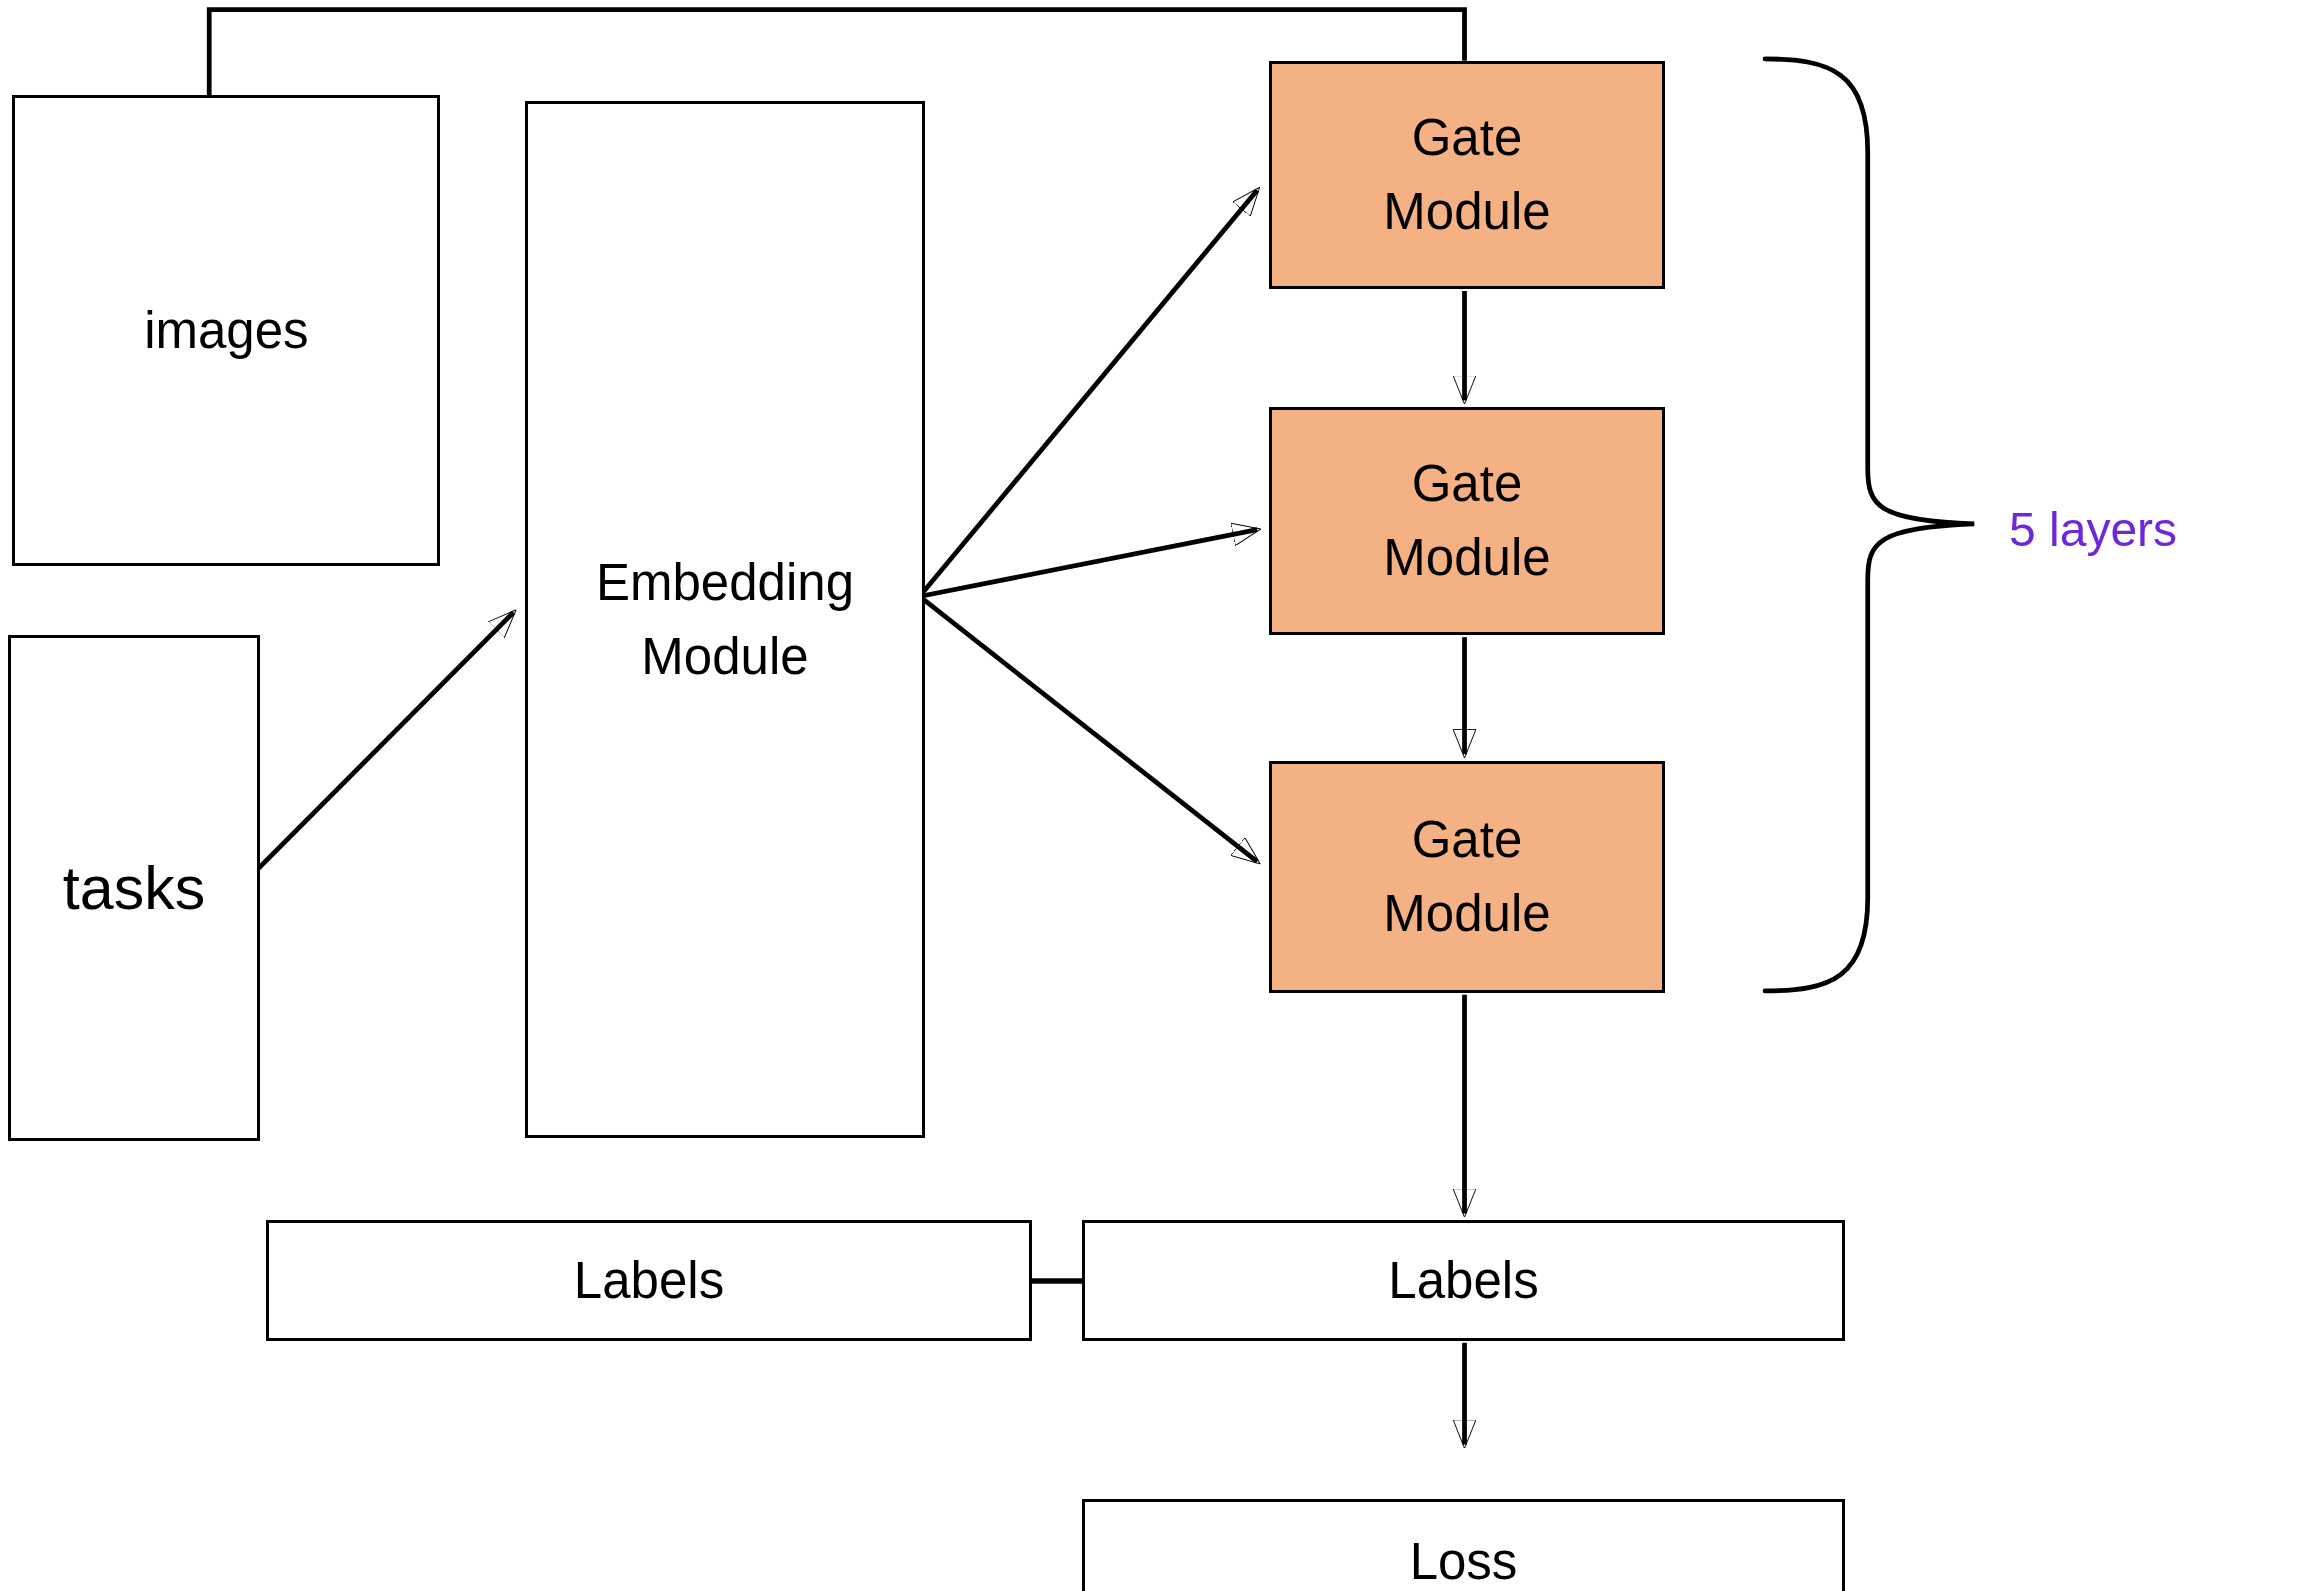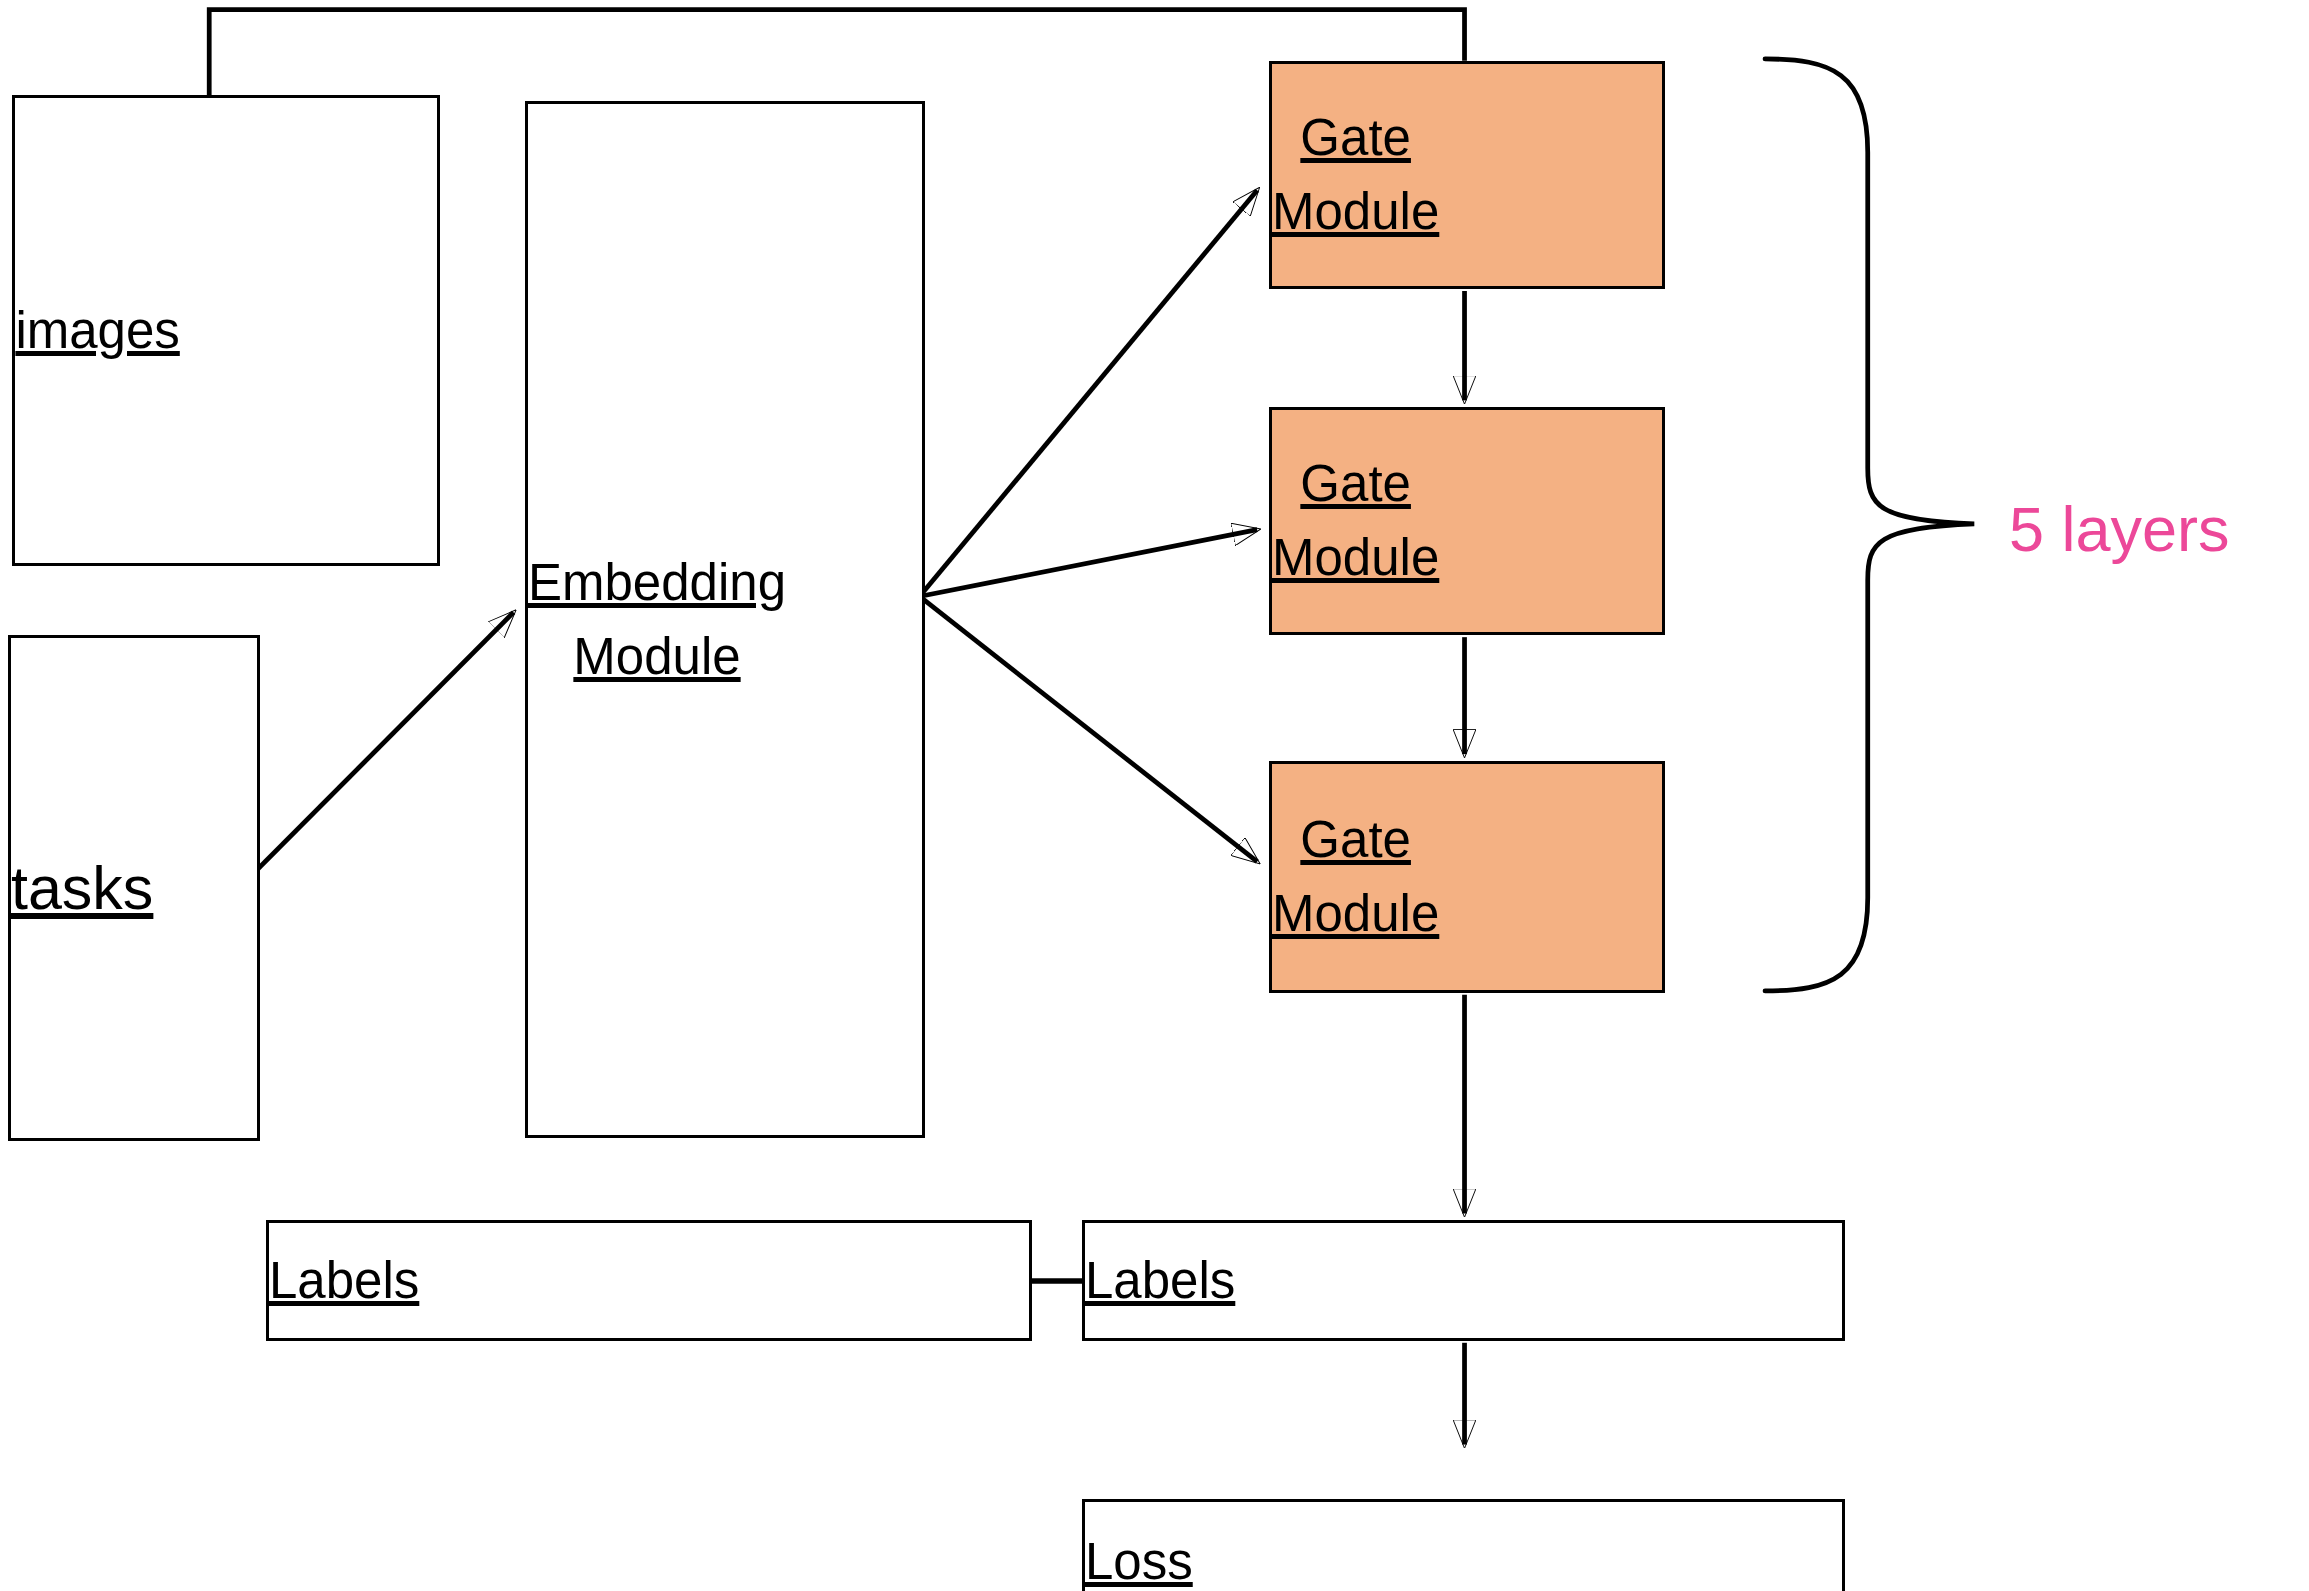--- a/index.html
+++ b/index.html
@@ -24,24 +24,23 @@
     fill: none;
   }
 
   .node {
     position: absolute;
     box-sizing: border-box;
     border: 3.8px solid var(--line, #000000);
     background: var(--box-fill, #FFFFFF);
     display: flex;
     align-items: center;
-    justify-content: flex-start;
+    justify-content: center;
     text-align: center;
     color: #000000;
-    text-decoration: underline;
   }
   .node-label {
     white-space: pre-line;
     font-size: 51px;
     line-height: 1.45;
     color: #000;
   }
 
   .gate { background: var(--gate-fill, #F4B183); }
 
@@ -55,22 +54,22 @@
   #node-logits    { left: 1082px; top: 1220px; width: 763px; height: 121px; }
   #node-loss      { left: 1082px; top: 1451px; width: 763px; height: 126px; margin-top: 48px; }
 
   #node-tasks .node-label { font-size: 61px; }
 
   #layers-annotation {
     position: absolute;
     left: 2009px;
     top: 529px;
     transform: translateY(-50%);
-    font-size: 63px;
-    color: #ec4899;
+    font-size: 48px;
+    color: #6d28d9;
     white-space: nowrap;
   }
 </style>
 </head>
 <body>
 
 <div id="canvas">
 
   <svg id="edges" viewBox="0 0 2428 1673" xmlns="http://www.w3.org/2000/svg">
     <defs>

